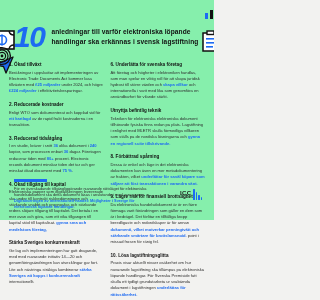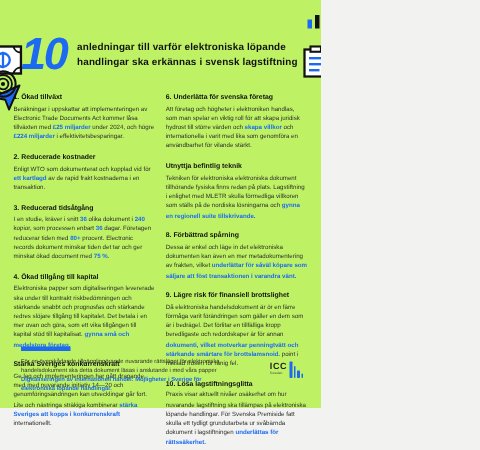--- a/index.html
+++ b/index.html
@@ -4,21 +4,21 @@
 <style>
   * { margin:0; padding:0; box-sizing:border-box; }
   html,body { width:214px; height:300px; }
   body {
     font-family:"Liberation Sans", sans-serif;
     background:#f2f2f0;
     color:#1b1b1b;
     overflow:hidden;
     position:relative;
   }
-  .page { position:relative; width:214px; height:272px; background:#bef264; }
+  .page { position:relative; width:214px; height:220px; background:#86efac; }
 
   
   .header { display:flex; align-items:center; padding:22px 12px 10px 14px; gap:7px; }
   .big-number {
     font-size:30px; font-weight:bold; font-style:italic;
     color:#1d6af2; line-height:1; letter-spacing:-1.5px;
   }
   .head-lines { font-size:6.6px; font-weight:bold; line-height:1.55; color:#111; letter-spacing:.1px; }
 
   

